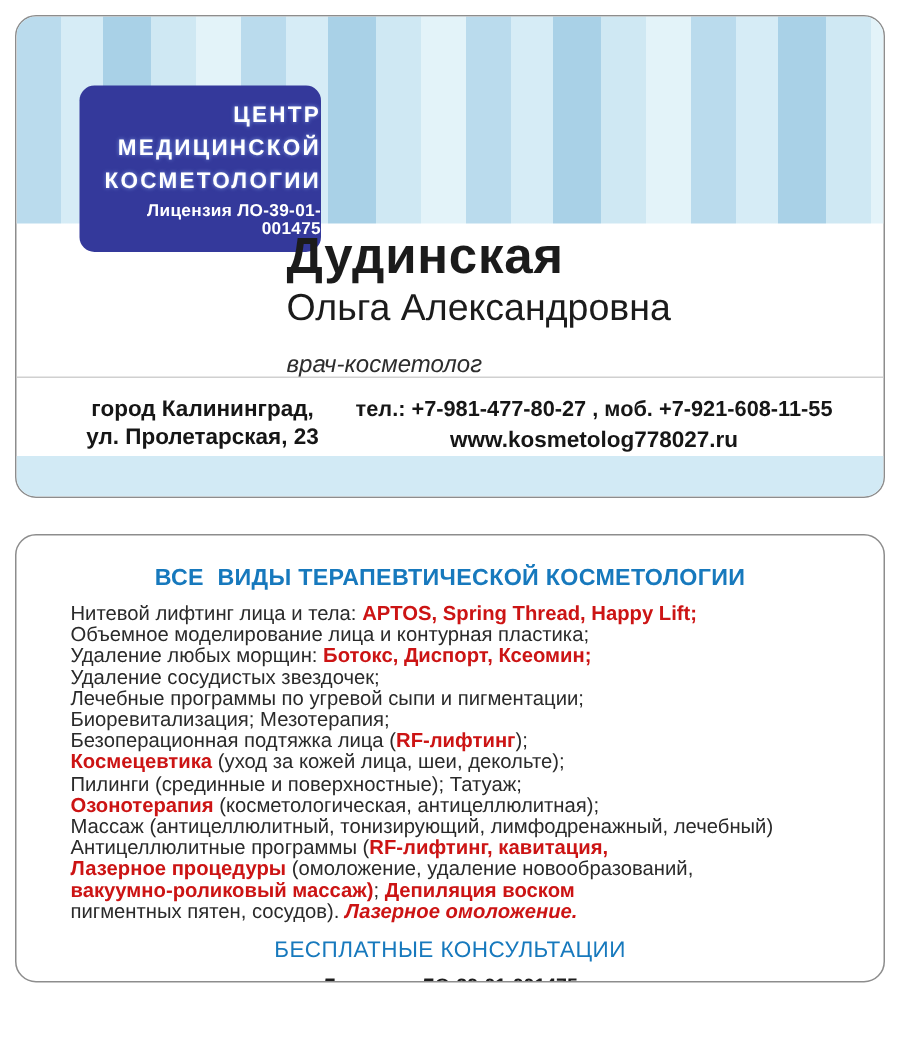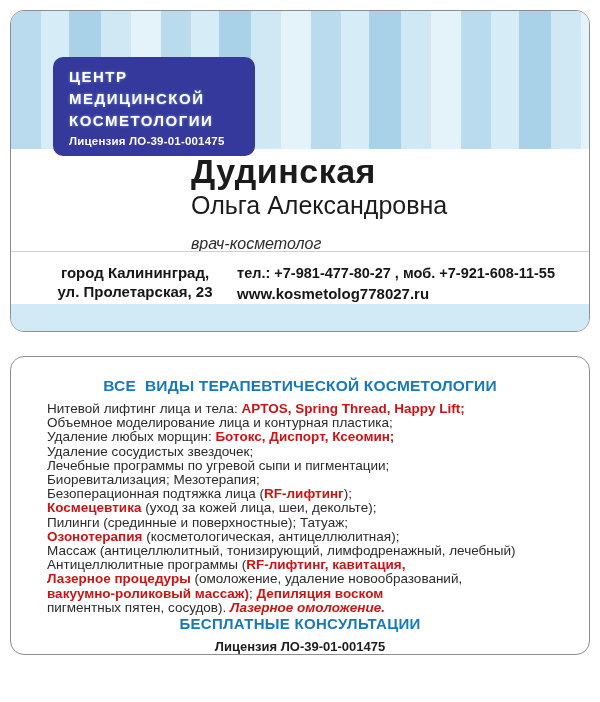--- a/index.html
+++ b/index.html
@@ -22,61 +22,61 @@
   .stripes {
     position:absolute; top:0; left:0; right:0; height:138px;
     background:repeating-linear-gradient(90deg,
       #badbed 0px, #badbed 30px,
       #d6ecf6 30px, #d6ecf6 58px,
       #a9d1e7 58px, #a9d1e7 90px,
       #cfe8f3 90px, #cfe8f3 120px,
       #e3f3f9 120px, #e3f3f9 150px);
   }
   .badge {
-    position:absolute; left:42px; top:46px; width:202px;
+    position:absolute; left:42px; top:46px; width:161px;
     background:var(--badge-blue, #34399b);
-    border-radius:10px; padding:9px 0 9px 16px; box-sizing:border-box;
+    border-radius:10px; padding:9px 0 9px 16px; box-sizing:border-box;text-align:right;
   }
   .badge-line {
     color:#ffffff; font-weight:bold; font-size:15px;
     letter-spacing:1.5px; line-height:22px;
     text-shadow:0 0 3px rgba(135,165,235,0.85);
   }
   .badge-license {
     color:#ffffff; font-weight:bold; font-size:11.5px;
     margin-top:3px; letter-spacing:0.2px;
   }
   .name-block { position:absolute; left:180px; top:142px; width:380px; text-align:left; }
   .last-name  { font-size:34px; font-weight:bold; color:#1b1b1b; line-height:36px; letter-spacing:0.5px; }
   .first-name { font-size:25px; color:#1b1b1b; line-height:30px; margin-top:1px; }
   .job-title  { font-size:16px; font-style:italic; color:#2d2d2d; margin-top:15px; }
   .divider { position:absolute; left:0; right:0; top:240px; border-top:1px solid #d0d0d0; }
   .contact-left {
     position:absolute; left:28px; top:252px; width:192px; text-align:center;
     font-weight:bold; font-size:15px; line-height:19px; color:#161616;
   }
-  .contact-right { position:absolute; right:34px; top:254px; text-align:left; font-weight:bold; color:#161616; }
+  .contact-right { position:absolute; right:34px; top:254px; text-align:center; font-weight:bold; color:#161616; }
   .contact-phones  { font-size:14.5px; }
   .contact-website { font-size:15px; margin-top:4px; }
   .bottom-band {
     position:absolute; left:0; right:0; bottom:0; height:27px;
     background:var(--stripe-light, #d2eaf5);
   }
 
   
   .back-title {
     text-align:center; font-weight:bold; font-size:15.5px;
     color:var(--heading-blue, #1779bd); white-space:pre-wrap; letter-spacing:0.2px;
   }
   .services { margin:7px 26px 0 36px; font-size:13.5px; line-height:14.2px; color:#2a2a2a; }
   .seg-r  { color:var(--accent-red, #cc1414); font-weight:bold; }
   .seg-ri { color:var(--accent-red, #cc1414); font-weight:bold; font-style:italic; }
   .consult {
-    text-align:center; font-weight:bold; font-size:15px;
-    color:var(--heading-blue, #1779bd); letter-spacing:0.3px;
+    text-align:center; font-weight:normal; font-size:15px;
+    color:var(--heading-blue, #1779bd); margin-top:10px; letter-spacing:0.3px;
   }
   .back-license { text-align:center; font-weight:bold; font-size:13px; color:#1d1d1d; margin-top:7px; }
 </style>
 </head>
 <body>
 
 <div class="page">
 
   <div class="card card-front">
     <div class="stripes">

